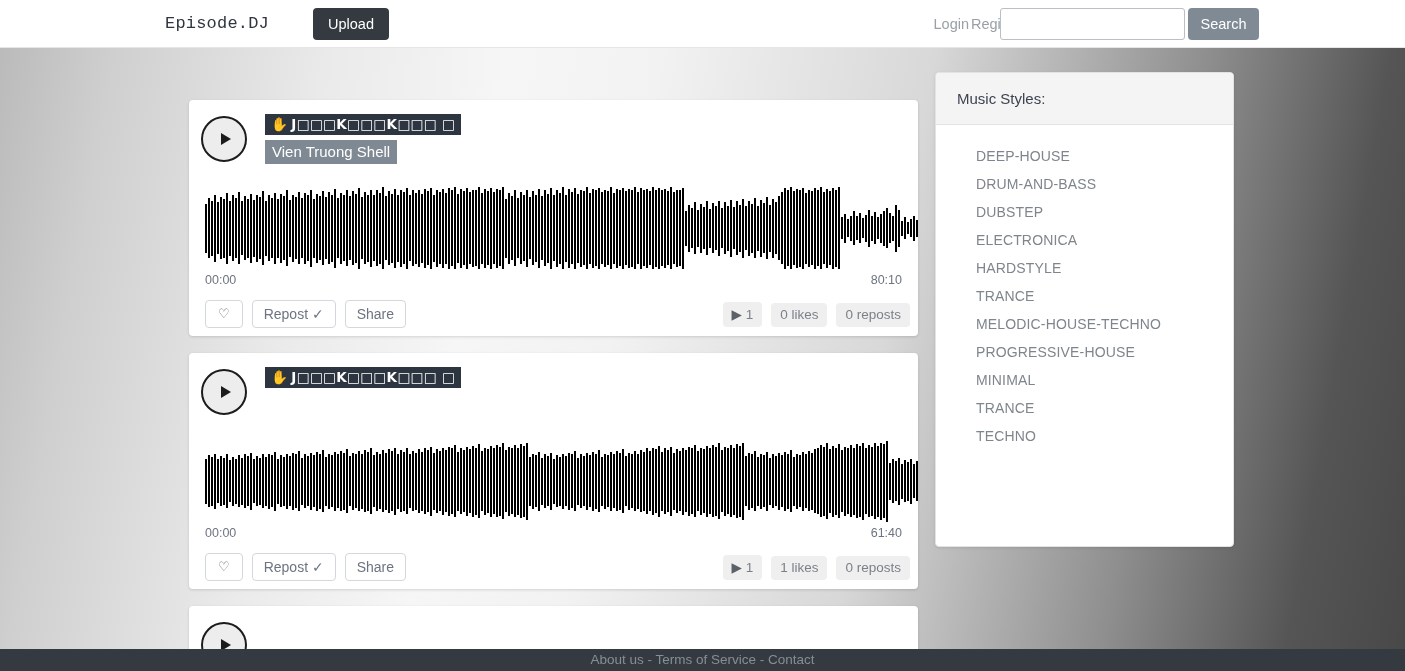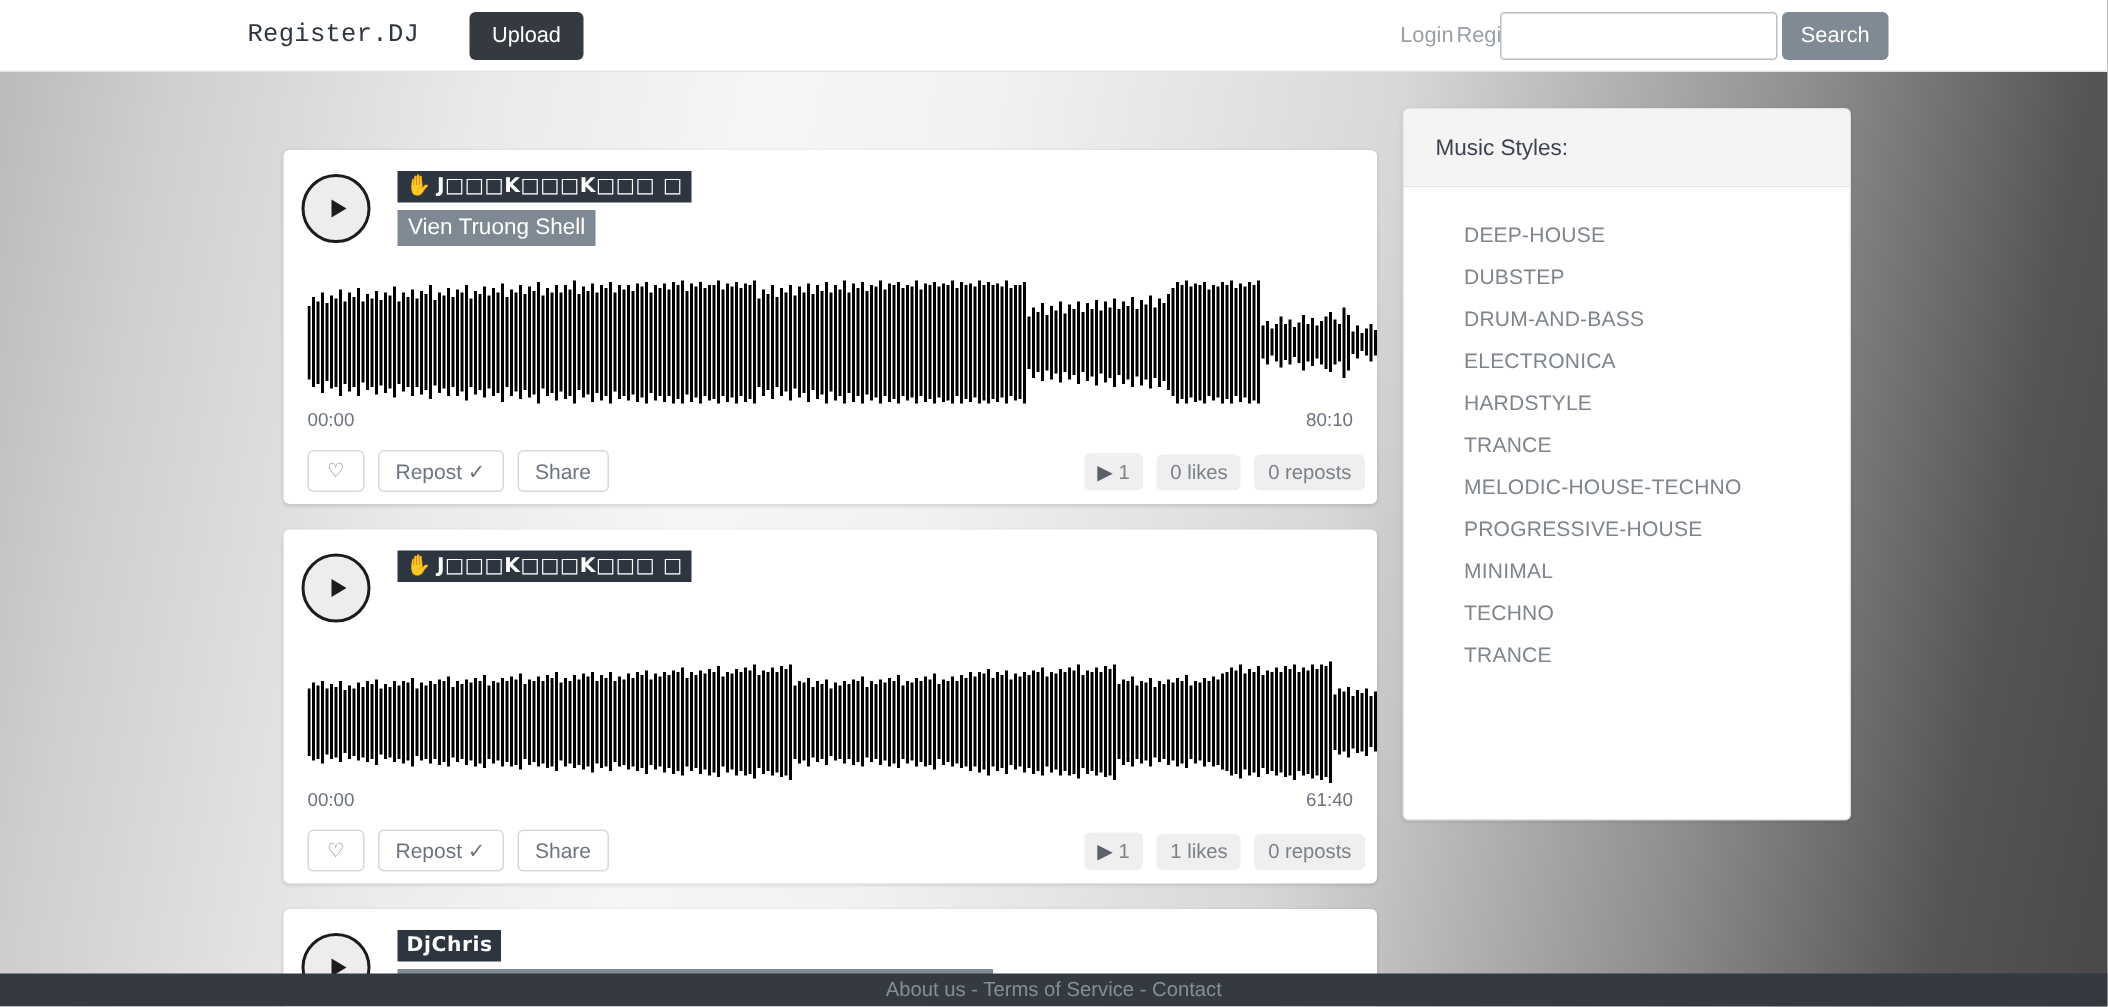--- a/index.html
+++ b/index.html
@@ -279,21 +279,21 @@
     text-align: center;
     line-height: 22px;
     z-index: 60;
   }
   #footer a { color: #868e96; text-decoration: none; cursor: pointer; }
 </style>
 </head>
 <body>
 
 <div id="topbar">
-  <a id="logo">Register.DJ</a>
+  <a id="logo">Episode.DJ</a>
   <button id="upload-btn">Upload</button>
   <a id="login-link">Login</a>
   <a id="register-link">Register</a>
   <input id="search-input" type="text" placeholder="" style="">
   <button id="search-btn">Search</button>
 </div>
 
 <div id="feed">
 
   <div class="track-card" id="card-1">
@@ -825,41 +825,37 @@
       <span class="stat">1 likes</span>
       <span class="stat">0 reposts</span>
     </div>
   </div>
 
   <div class="track-card" id="card-3">
     <div class="card-head">
       <div class="play-btn">
         <div class="play-tri"></div>
       </div>
-      <div class="meta">
-        <span class="user-badge">DjChris</span>
-        <span class="title-badge">Clubbing Experience Episode 272 By DjKonstantin &amp; Luis</span>
-      </div>
     </div>
   </div>
 
 </div>
 
 <div id="sidebar">
   <div id="sidebar-head">Music Styles:</div>
   <div id="style-list">
       <a class="style-item">DEEP-HOUSE</a>
+      <a class="style-item">DRUM-AND-BASS</a>
       <a class="style-item">DUBSTEP</a>
-      <a class="style-item">DRUM-AND-BASS</a>
       <a class="style-item">ELECTRONICA</a>
       <a class="style-item">HARDSTYLE</a>
       <a class="style-item">TRANCE</a>
       <a class="style-item">MELODIC-HOUSE-TECHNO</a>
       <a class="style-item">PROGRESSIVE-HOUSE</a>
       <a class="style-item">MINIMAL</a>
+      <a class="style-item">TRANCE</a>
       <a class="style-item">TECHNO</a>
-      <a class="style-item">TRANCE</a>
     </div>
 </div>
 
 <div id="footer">
   <a>About us</a><span> - </span><a>Terms of Service</a><span> - </span><a>Contact</a>
 </div>
 
 </body></html>

